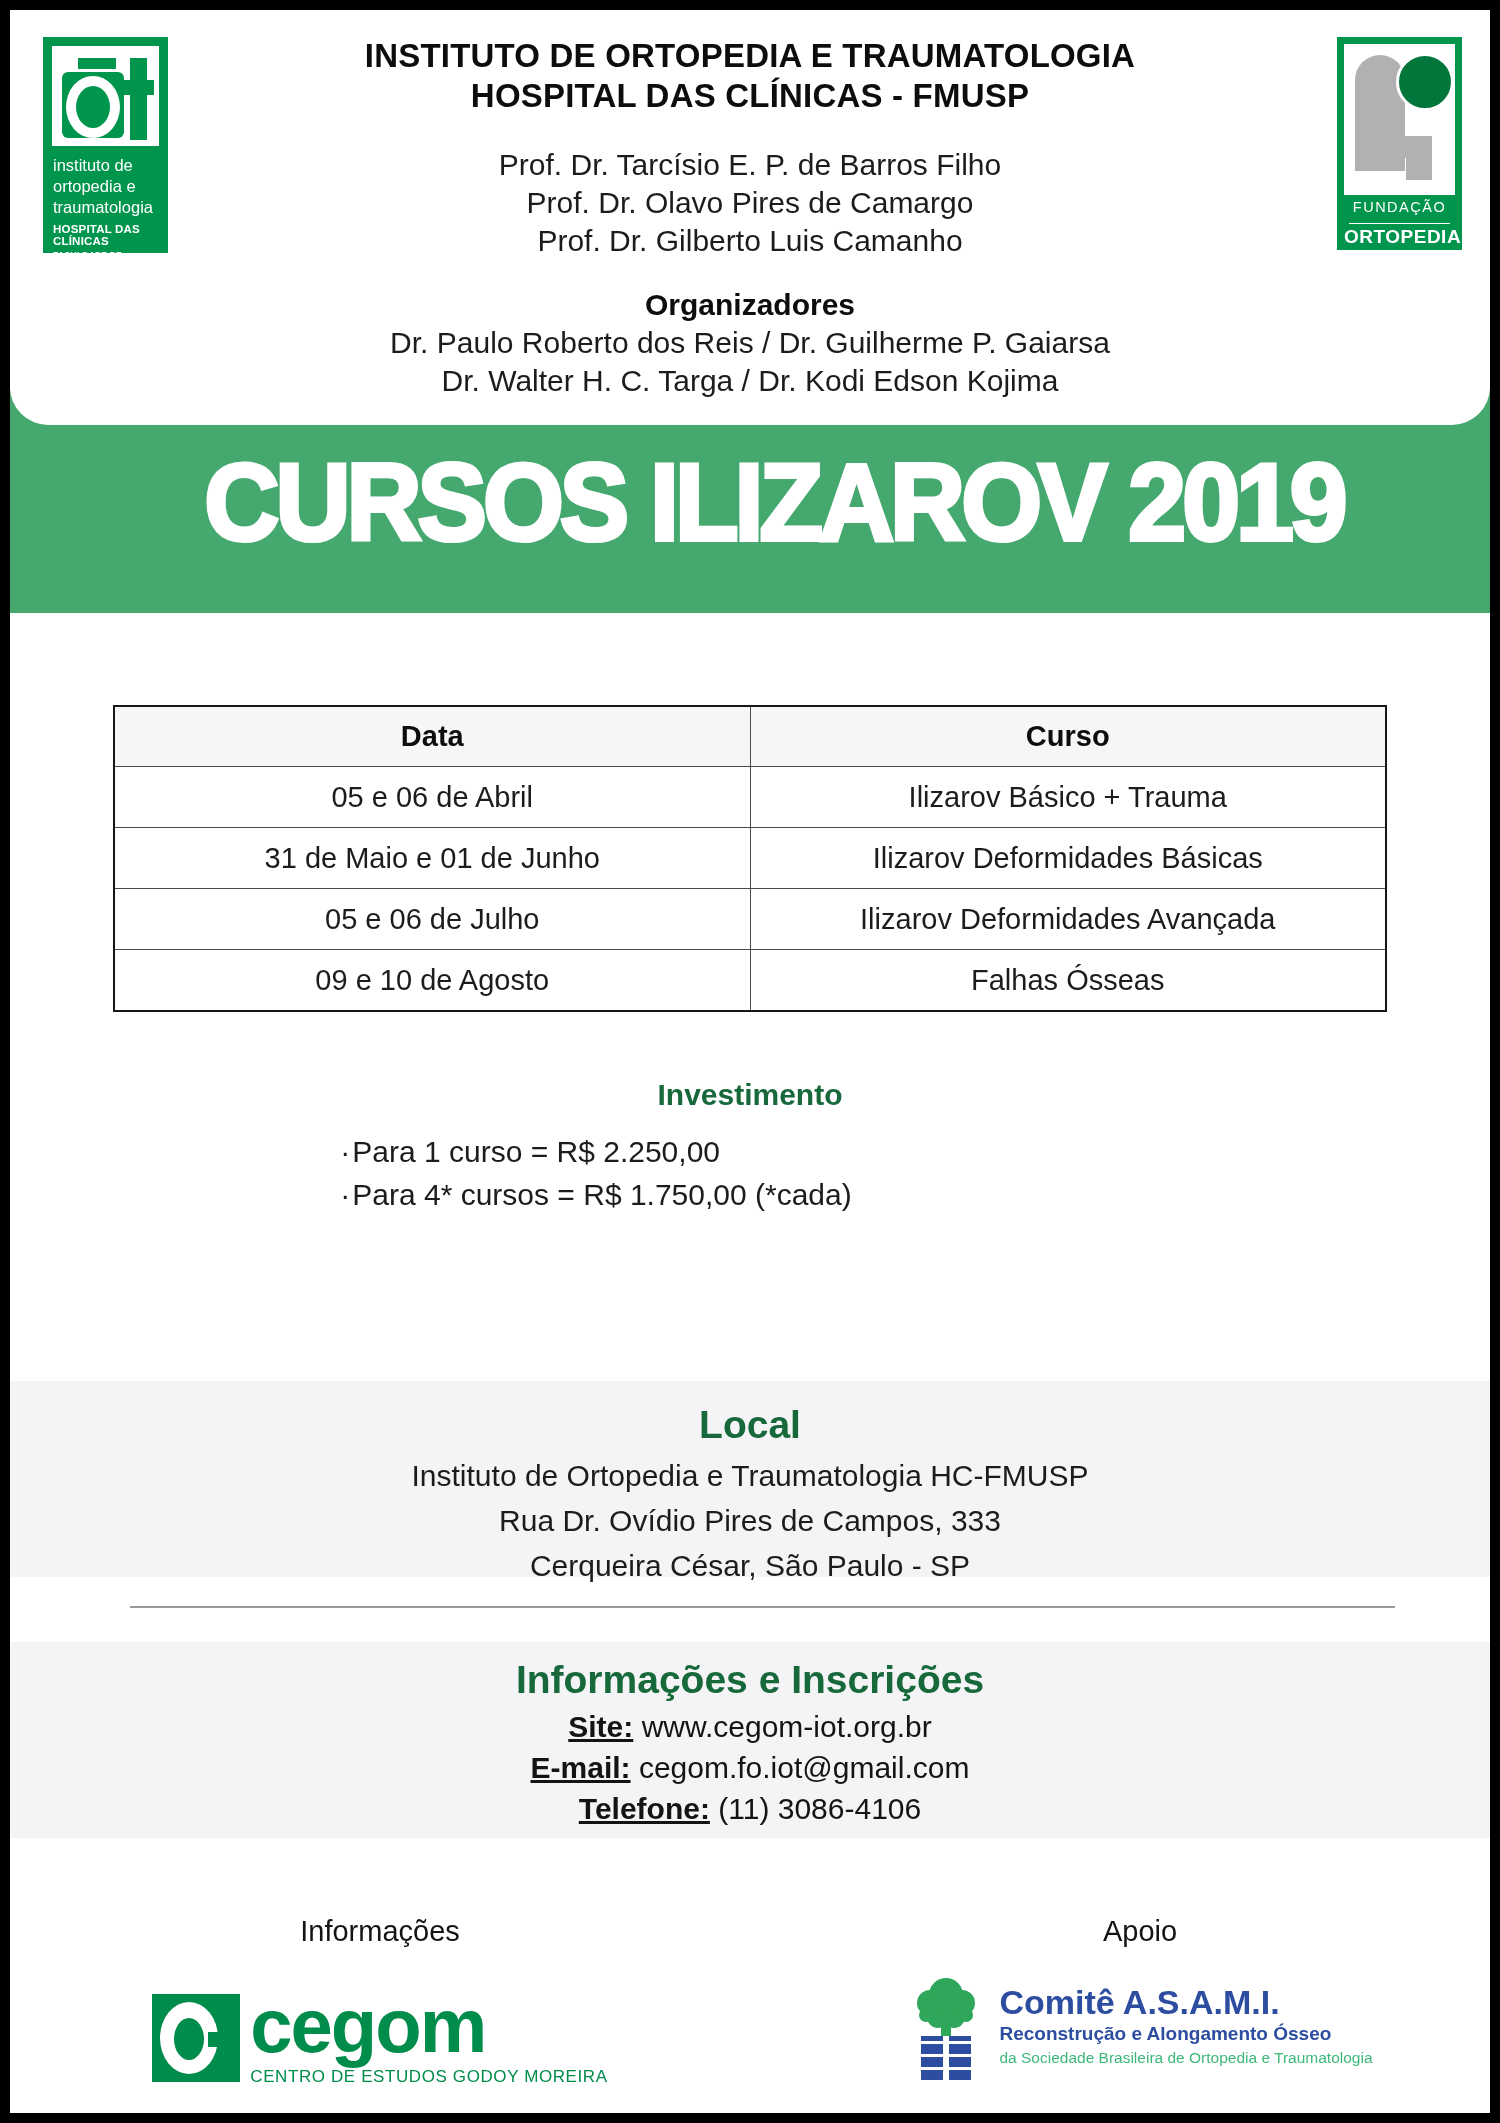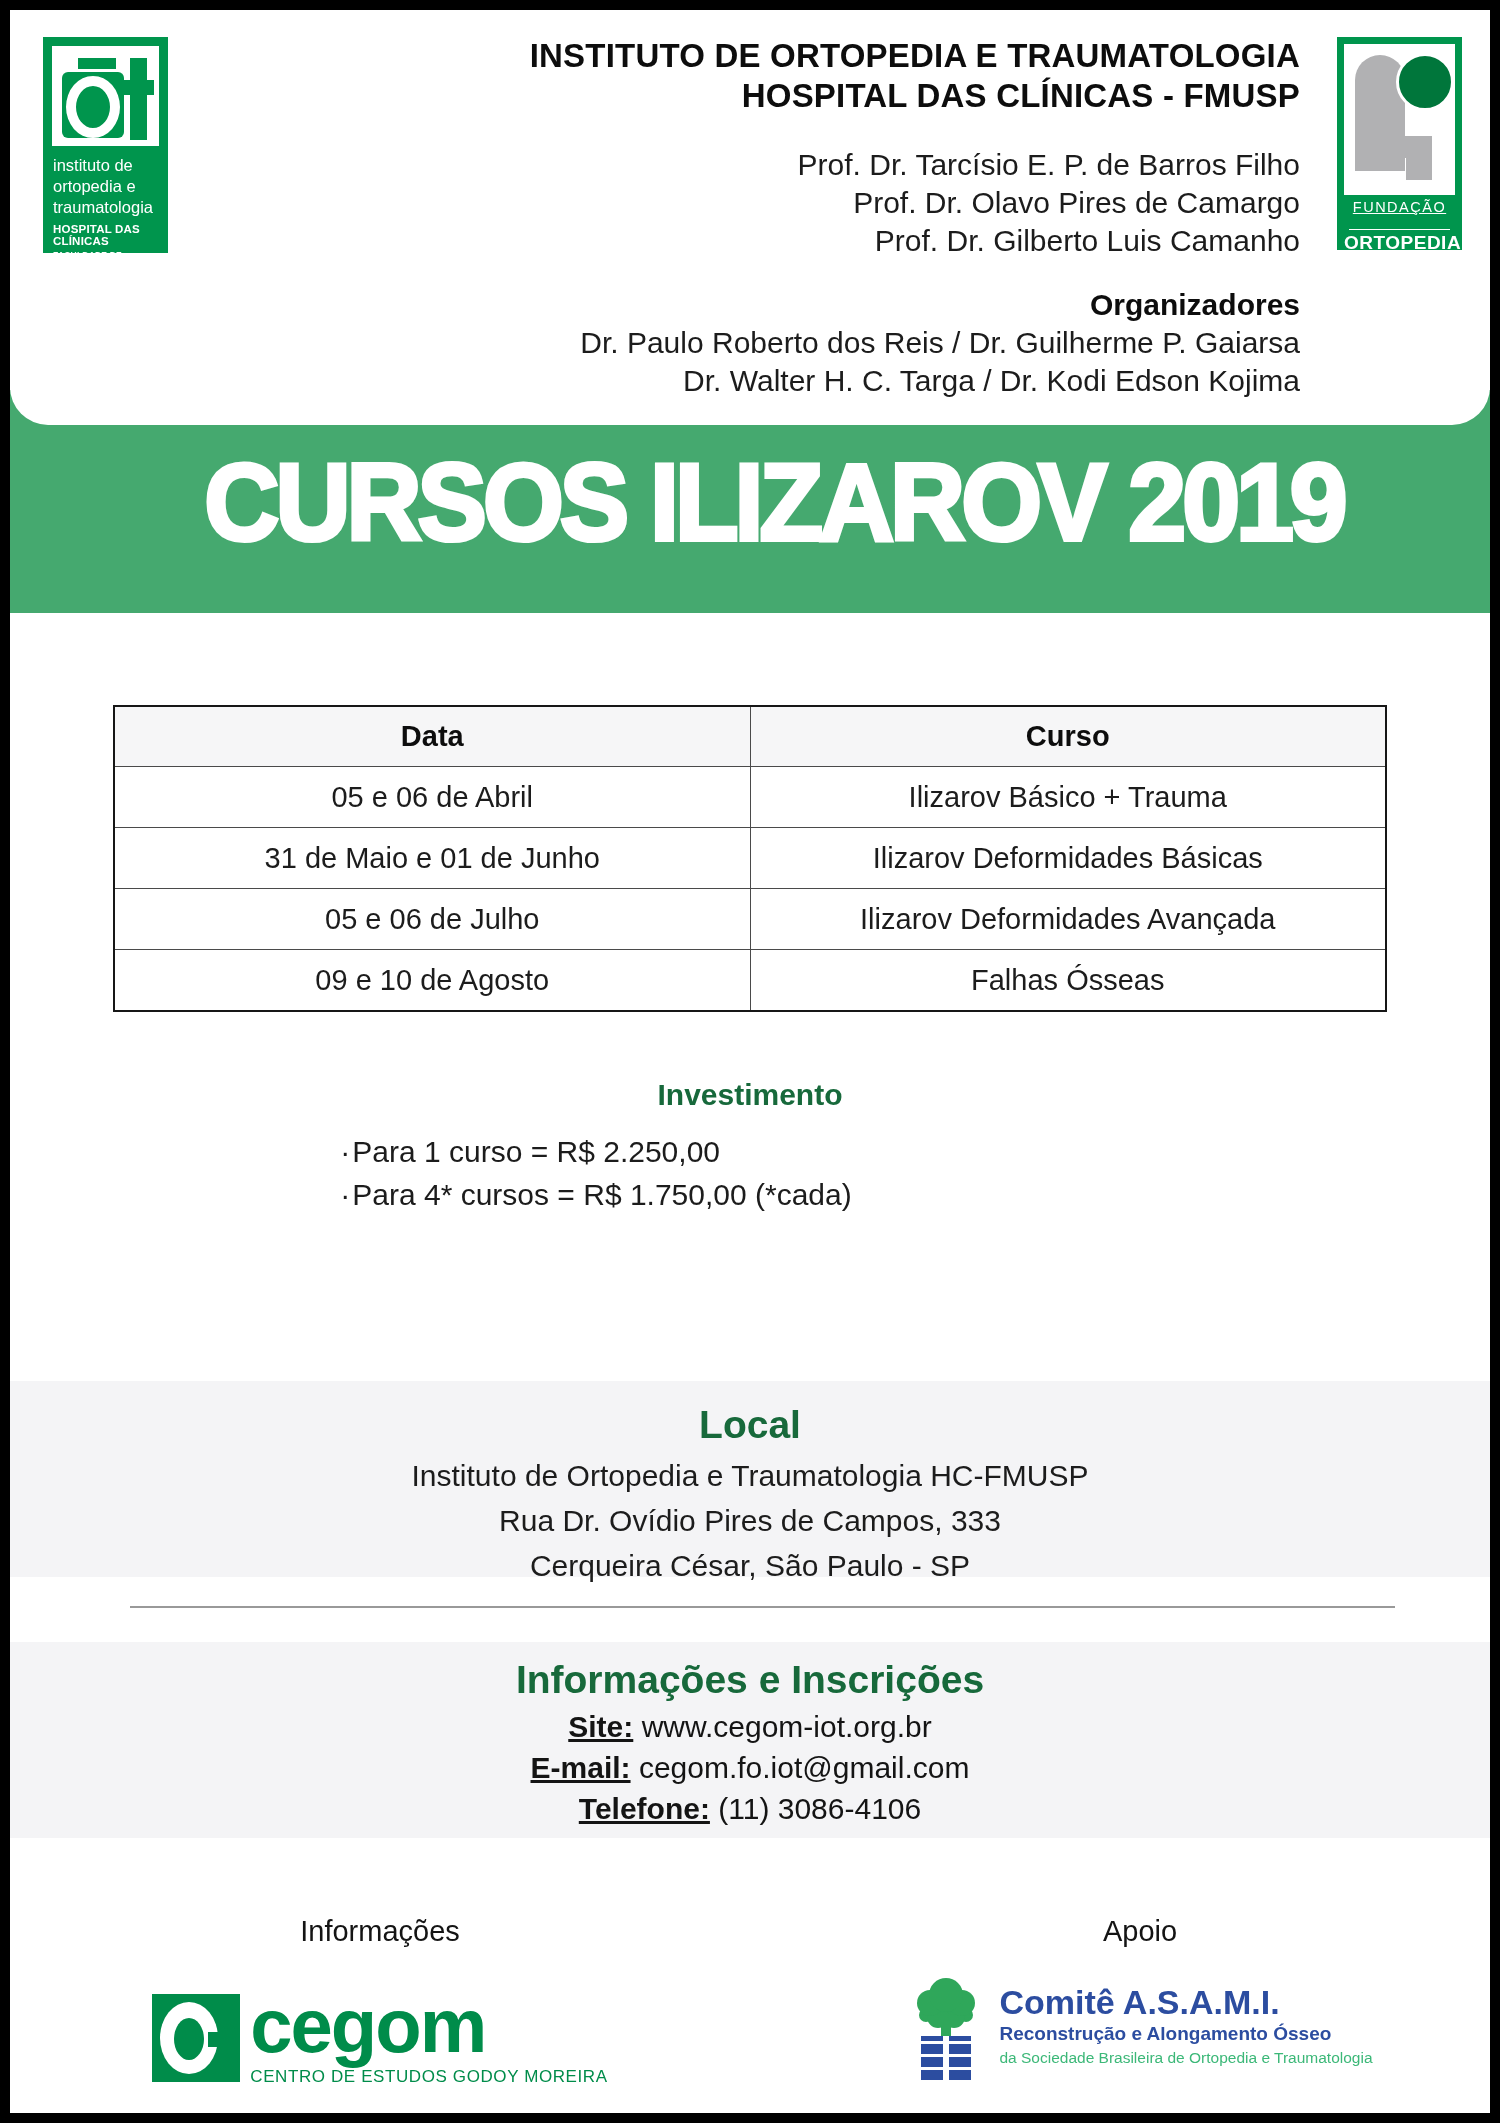--- a/index.html
+++ b/index.html
@@ -12,21 +12,21 @@
   .green-band{position:absolute; left:0; top:380px; width:1480px; height:223px; background:#45a96f;}
   .banner-title-wrap{position:absolute; left:0; top:392px; width:1480px; height:200px;
     display:flex; align-items:center; justify-content:center;margin-left:24px;}
   .banner-title{
     color:#fff; font-weight:bold; font-size:104px; letter-spacing:-4px; white-space:nowrap;
     -webkit-text-stroke:4px #fff; transform:scaleY(1.06); line-height:1;
   }
   
   .header-card{position:absolute; left:0; top:0; width:1480px; height:415px; background:#fff;
     border-radius:0 0 38px 38px;}
-  .header-center{position:absolute; left:190px; right:190px; top:26px; text-align:right;}
+  .header-center{position:absolute; left:190px; right:190px; top:26px; text-align:center;}
   .org-line{font-size:33px; font-weight:bold; line-height:40px; letter-spacing:0.2px; color:#0d0d0d;}
   .profs{margin-top:30px;}
   .prof-line{font-size:30px; line-height:38px; color:#1c1c1c;}
   .organizers-title{margin-top:26px; font-size:30px; font-weight:bold; color:#0d0d0d; line-height:38px;}
   .organizer-line{font-size:30px; line-height:38px; color:#1c1c1c;}
   
   .iot-logo{position:absolute; left:33px; top:27px; width:125px; height:216px; background:#00954d;}
   .iot-white-box{position:absolute; left:9px; top:9px; width:107px; height:100px; background:#fff;}
   .iot-blob{position:absolute; left:10px; top:26px; width:62px; height:66px; background:#00954d; border-radius:6px;}
   .iot-donut{position:absolute; left:14px; top:30px; width:34px; height:42px; border:10px solid #fff; border-radius:50%;}
@@ -41,21 +41,21 @@
   .fund-logo{position:absolute; left:1327px; top:27px; width:125px; height:213px; box-sizing:border-box;
     background:#fff; border:7px solid #00954d;}
   .fund-gray-main{position:absolute; left:11px; top:11px; width:50px; height:116px; background:#b1b1b3;
     border-radius:38px 38px 0 0;}
   .fund-gray-foot{position:absolute; left:48px; top:92px; width:40px; height:22px; background:#b1b1b3;}
   .fund-gray-leg{position:absolute; left:62px; top:92px; width:26px; height:44px; background:#b1b1b3;}
   .fund-circle{position:absolute; left:52px; top:9px; width:52px; height:52px; background:#00763b;
     border:3px solid #fff; border-radius:50%;}
   .fund-band{position:absolute; left:0; right:0; bottom:0; height:48px; background:#00954d; color:#fff; text-align:center;}
   .fund-top-word{display:block; margin:4px 5px 0; font-size:14.5px; letter-spacing:1.5px;
-    border-bottom:1.5px solid #fff; padding-bottom:14px;text-decoration:underline;}
+    border-bottom:1.5px solid #fff; padding-bottom:8px;}
   .fund-bottom-word{display:block; margin-top:2px; font-size:19px; font-weight:bold; letter-spacing:0.5px;}
   
   .schedule{position:absolute; left:103px; top:695px; width:1274px; border-collapse:collapse;}
   .schedule th,.schedule td{border:1px solid #4a4a4a; text-align:center; font-size:29px;}
   .schedule th{height:57px; background:#f6f6f7; font-weight:bold; color:#0d0d0d;}
   .schedule td{height:58px; background:#fff; color:#1c1c1c; font-weight:normal;}
   .schedule{border:2px solid #161616;}
   
   .invest-title{position:absolute; left:0; top:1068px; width:1480px; text-align:center;
     font-size:30px; font-weight:bold; color:#17693b;}

